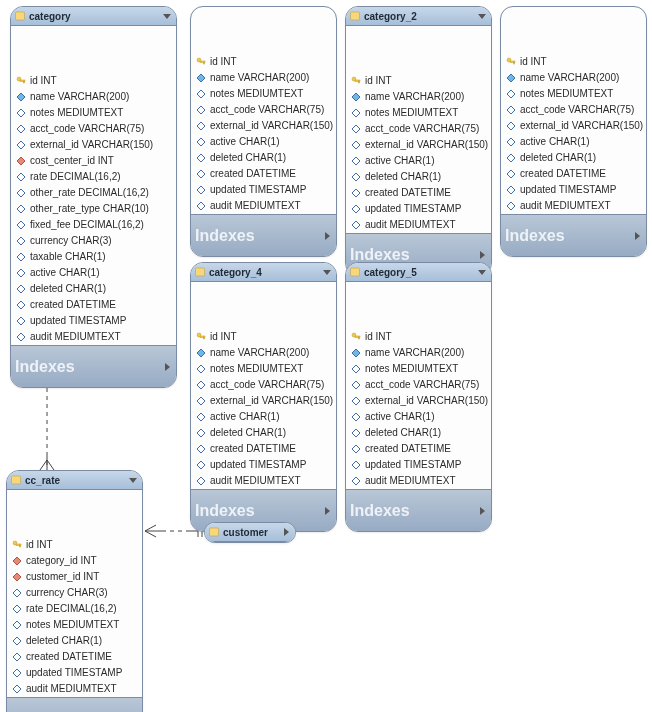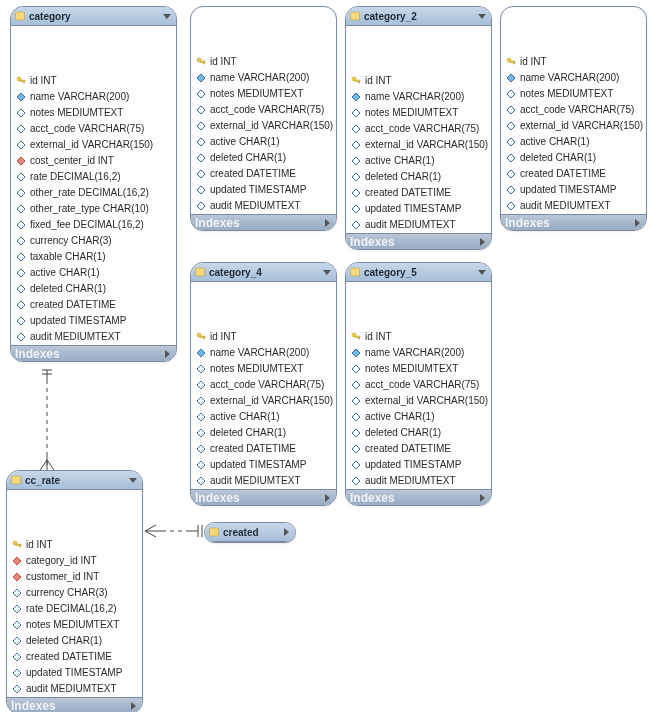--- a/index.html
+++ b/index.html
@@ -73,22 +73,22 @@
     flex-shrink: 0;
     display: inline-block;
   }
   .entity-footer {
     display: flex;
     align-items: center;
     justify-content: space-between;
     background: linear-gradient(#b9c7d7, #97abc3);
     border-top: 1px solid #7a8ba3;
     height: 15px;
-    padding: 0 4px;
-    font-size: 12px;
+    padding: 13px 4px;
+    font-size: 16px;
     font-weight: bold;
     color: #eef2f7;
   }
   .entity-footer .expand {
     width: 10px; height: 10px;
     display: inline-flex;
     align-items: center;
     justify-content: center;
   }
 
@@ -798,21 +798,21 @@
       </div>
       <div class="entity" style="left: 204px; top: 522px; width: 90px;">
         <div class="entity-header">
           <div class="title">
             <svg class="table-icon" width="10" height="10" viewBox="0 0 10 10">
               <rect class="table-ic" x="0.5" y="1" width="9" height="8" rx="1"></rect>
               <line class="grid" x1="0.5" y1="3.5" x2="9.5" y2="3.5"></line>
               <line class="grid" x1="0.5" y1="6" x2="9.5" y2="6"></line>
               <line class="grid" x1="5" y1="1" x2="5" y2="9"></line>
             </svg>
-            <span>created</span>
+            <span>customer</span>
           </div>
           <span class="collapse">
             <svg width="10" height="10" viewBox="0 0 10 10">
               <polygon class="tri-right" points="3,1 8,5 3,9"></polygon>
             </svg>
           </span>
         </div>
       </div>
     </div>
 

